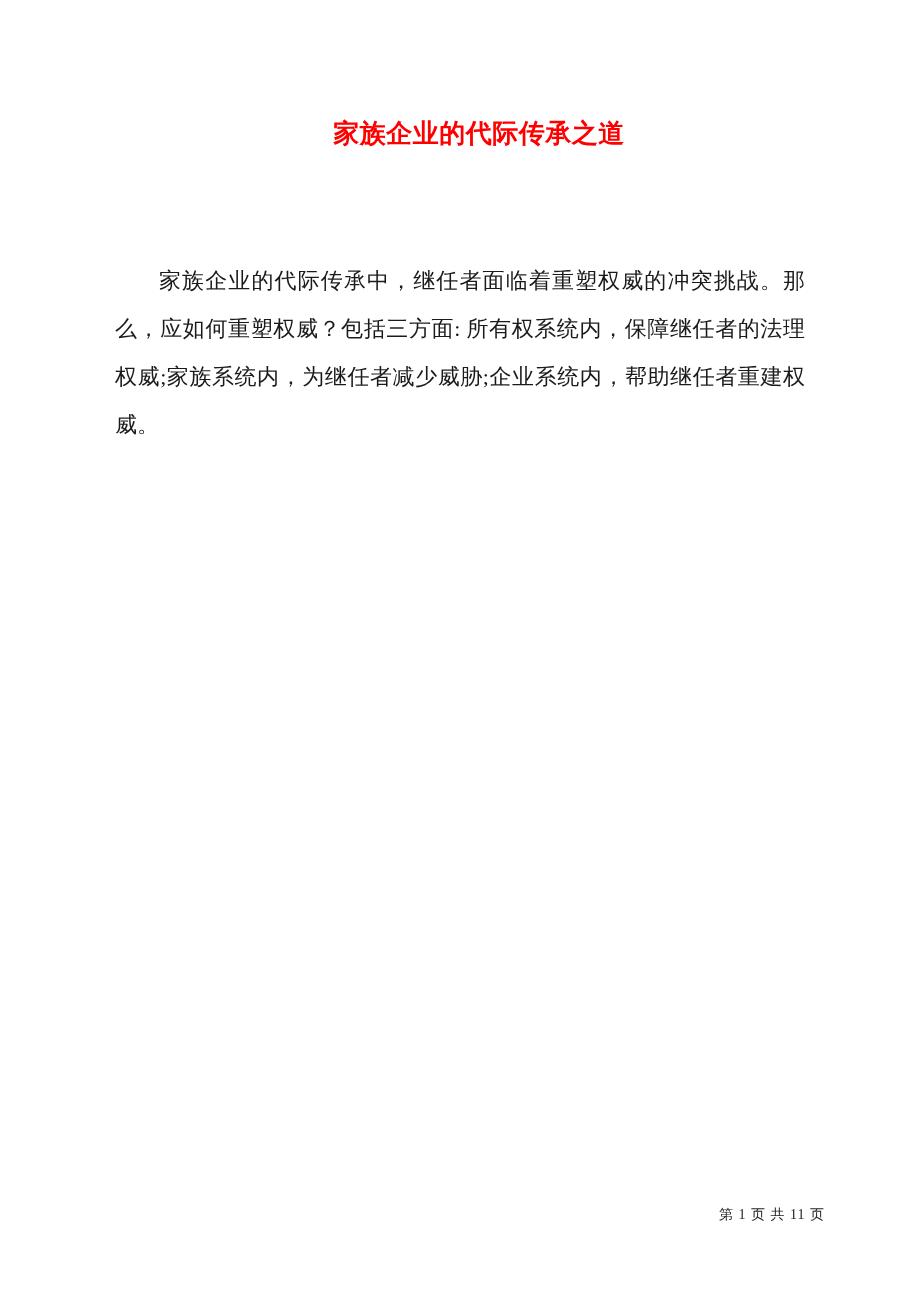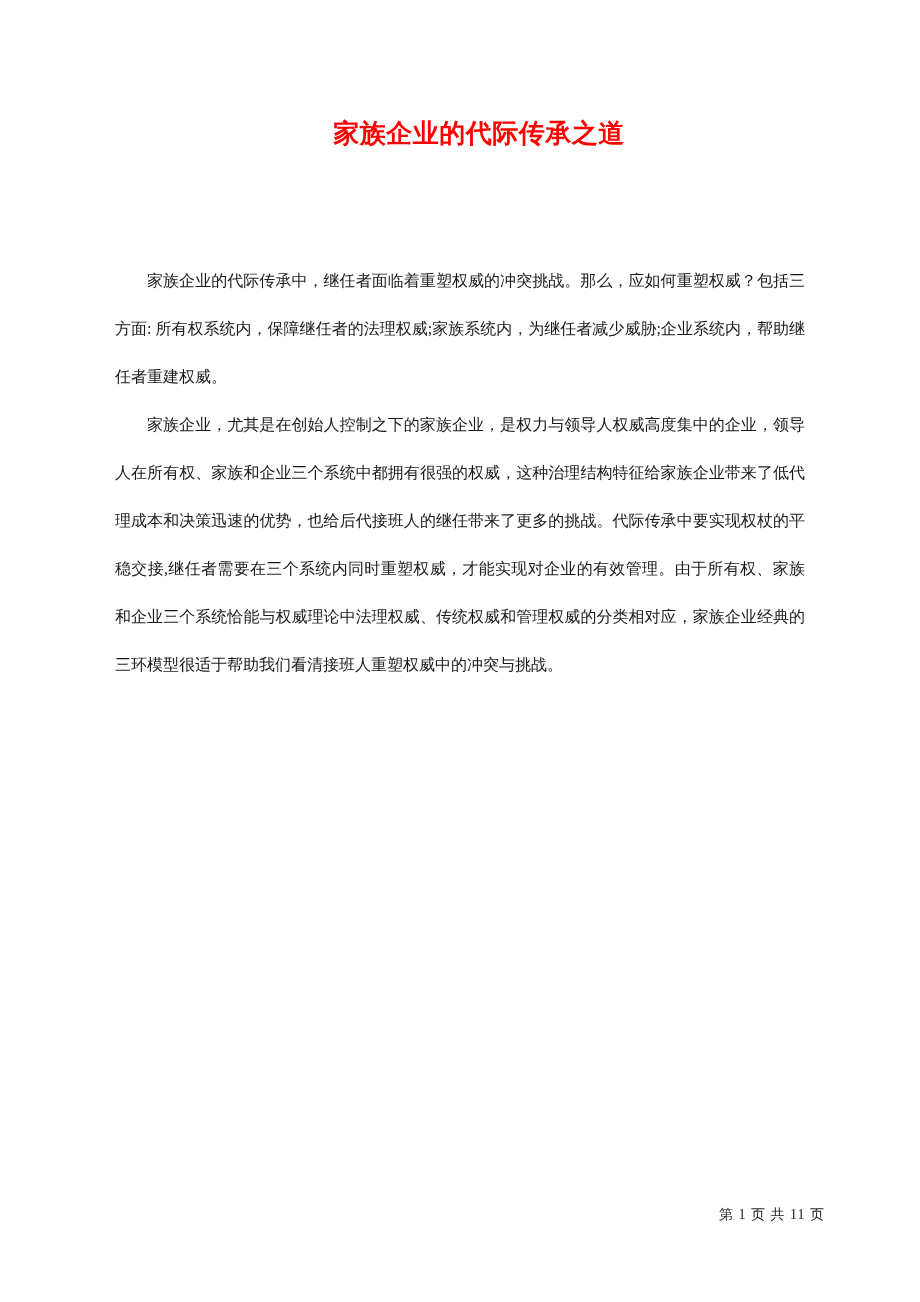--- a/index.html
+++ b/index.html
@@ -27,21 +27,21 @@
     font-size: 26px;
     font-weight: bold;
     color: #ff0000;
     letter-spacing: 0.5px;
   }
   .doc-body {
     position: absolute;
     top: 257px;
     left: 115px;
     width: 690px;
-    font-size: 16px;
+    font-size: 22px;
     line-height: 48px;
     text-align: justify;
   }
   .doc-body p {
     margin: 0;
     text-indent: 2em;
   }
   .page-footer {
     position: absolute;
     right: 133px;
@@ -55,18 +55,17 @@
 </style>
 </head>
 <body>
 
 <div class="page">
 
   <h1 class="doc-title">家族企业的代际传承之道</h1>
 
   <div class="doc-body">
     <p>家族企业的代际传承中，继任者面临着重塑权威的冲突挑战。那么，应如何重塑权威？包括三方面: 所有权系统内，保障继任者的法理权威;家族系统内，为继任者减少威胁;企业系统内，帮助继任者重建权威。</p>
-    <p>家族企业，尤其是在创始人控制之下的家族企业，是权力与领导人权威高度集中的企业，领导人在所有权、家族和企业三个系统中都拥有很强的权威，这种治理结构特征给家族企业带来了低代理成本和决策迅速的优势，也给后代接班人的继任带来了更多的挑战。代际传承中要实现权杖的平稳交接,继任者需要在三个系统内同时重塑权威，才能实现对企业的有效管理。由于所有权、家族和企业三个系统恰能与权威理论中法理权威、传统权威和管理权威的分类相对应，家族企业经典的三环模型很适于帮助我们看清接班人重塑权威中的冲突与挑战。</p>
   </div>
 
   <div class="page-footer">第 1 页 共 11 页</div>
 
 </div>
 
 </body></html>

